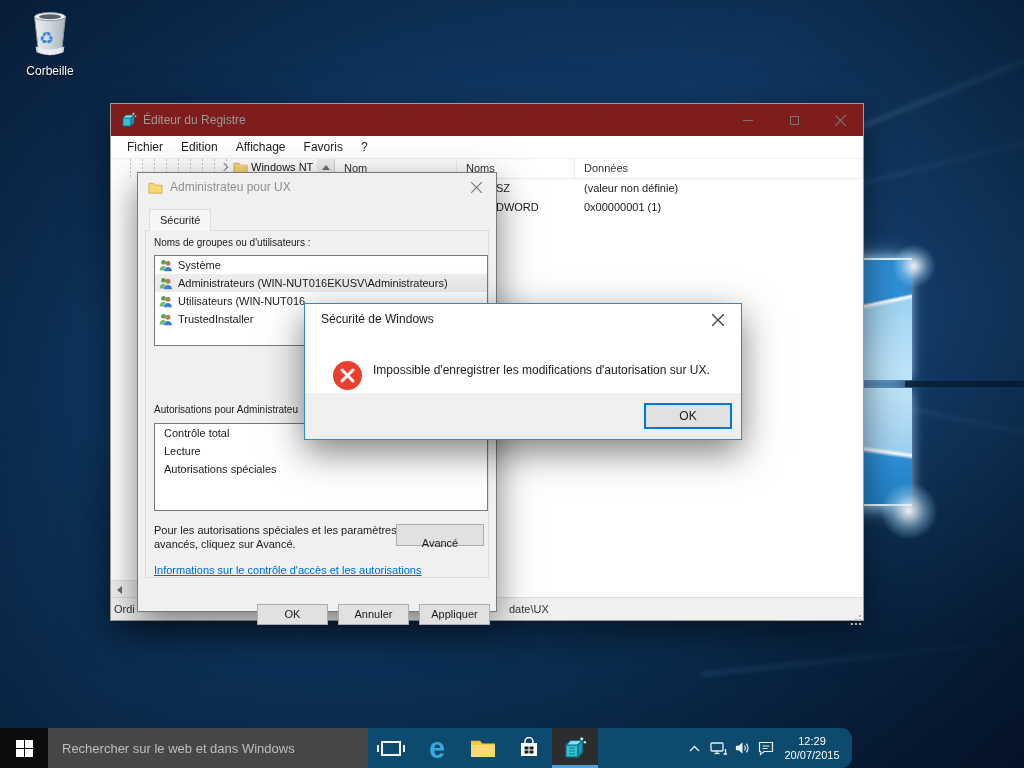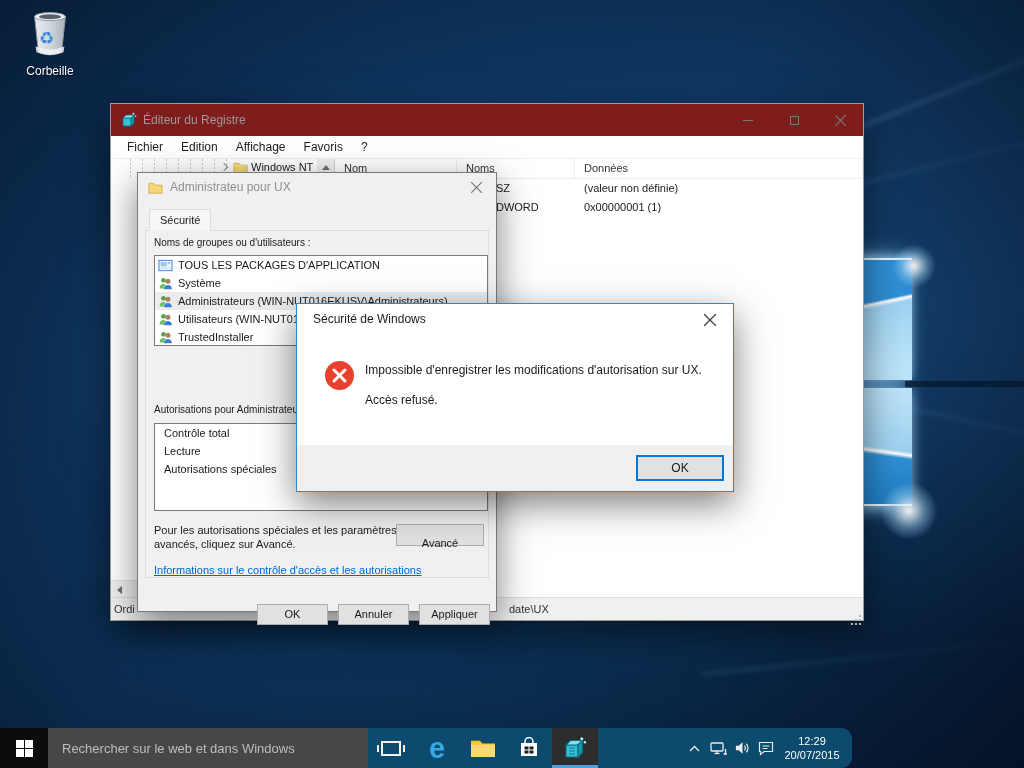--- a/index.html
+++ b/index.html
@@ -95,21 +95,21 @@
   .hint { position:absolute; left:16px; top:350px; width:244px; font-size:11px; line-height:14px; }
   .btn { background:#e1e1e1; border:1px solid #adadad; font-size:11px; color:#1a1a1a; text-align:center; font-family:"Liberation Sans",sans-serif; }
   .btn-adv { position:absolute; left:258px; top:351px; width:88px; height:22px; padding-top:12px; }
   .info-link { position:absolute; left:16px; top:391px; font-size:11px; color:#0066cc; text-decoration:underline; white-space:nowrap; }
   .dlg-btnrow { position:absolute; left:0; bottom:7px; width:100%; }
   .btn-ok { position:absolute; left:119px; width:71px; height:21px; padding-top:3px; }
   .btn-cancel { position:absolute; left:200px; width:71px; height:21px; padding-top:3px; }
   .btn-apply { position:absolute; left:281px; width:71px; height:21px; padding-top:3px; }
 
   
-  .error { left:296px; top:303px; width:438px; height:189px; background:#fff; border:1px solid #2889d8; }
+  .error { left:304px; top:303px; width:438px; height:137px; background:#fff; border:1px solid #2889d8; }
   .err-title { position:absolute; left:16px; top:8px; font-size:12px; color:#1a1a1a; }
   .err-x { position:absolute; right:10px; top:6px; width:26px; height:20px; display:flex; align-items:center; justify-content:center; }
   svg.err-x-gl line { stroke:#444; stroke-width:1.3; }
   .err-icon { position:absolute; left:28px; top:57px; width:29px; height:29px; border-radius:50%; background:#e8402c; }
   .err-icon svg line { stroke:#fff; stroke-width:3; stroke-linecap:round; }
   .err-line1 { position:absolute; left:68px; top:59px; font-size:12px; }
   .err-line2 { position:absolute; left:68px; top:89px; font-size:12px; }
   .err-footer { position:absolute; left:0; bottom:0; width:100%; height:46px; background:#f0f0f0; }
   .err-ok { position:absolute; right:9px; top:10px; width:88px; height:26px; background:#e1e1e1; border:2px solid #0078d7; font-size:12px; padding-top:4px; text-align:center; }
 
@@ -255,29 +255,20 @@
             <line x1="11" y1="0" x2="0" y2="11" stroke="#8f8f8f" stroke-width="1.2"></line>
           </svg>
       </div>
     </div>
     <div class="tab">Sécurité</div>
     <div class="tabpage"></div>
     <div class="p-label" style="top:64px">Noms de groupes ou d'utilisateurs :</div>
     <div class="groups-list">
         <div class="grow">
           <span class="gicon"><svg width="15" height="15" viewBox="0 0 16 16">
-              <rect x="1" y="2.5" width="14" height="11" fill="#eaf4fd" stroke="#3b7fd4" stroke-width="1"></rect>
-              <rect x="2.8" y="4.3" width="6.5" height="4.5" fill="#9cc7ee"></rect>
-              <rect x="10.4" y="4.3" width="2.8" height="2" fill="#9cc7ee"></rect>
-              <rect x="2.8" y="10" width="10.4" height="1.8" fill="#cfe4f7"></rect>
-            </svg></span>
-          <span class="glabel">TOUS LES PACKAGES D'APPLICATION</span>
-        </div>
-        <div class="grow">
-          <span class="gicon"><svg width="15" height="15" viewBox="0 0 16 16">
               <circle cx="5.8" cy="4.6" r="2.5" fill="#59a14f"></circle>
               <path d="M1.8 12.4c0-2.5 1.8-3.9 4-3.9 1 0 1.9.3 2.6.9-1.2.9-2 2.3-2 3.9H1.8z" fill="#6cbf63"></path>
               <circle cx="10.6" cy="5.6" r="2.7" fill="#a98258"></circle>
               <path d="M6.4 13.8c0-2.7 1.9-4.2 4.2-4.2s4.2 1.5 4.2 4.2v.2H6.4z" fill="#3b7fd4"></path>
             </svg></span>
           <span class="glabel">Système</span>
         </div>
         <div class="grow sel">
           <span class="gicon"><svg width="15" height="15" viewBox="0 0 16 16">
               <circle cx="5.8" cy="4.6" r="2.5" fill="#59a14f"></circle>

